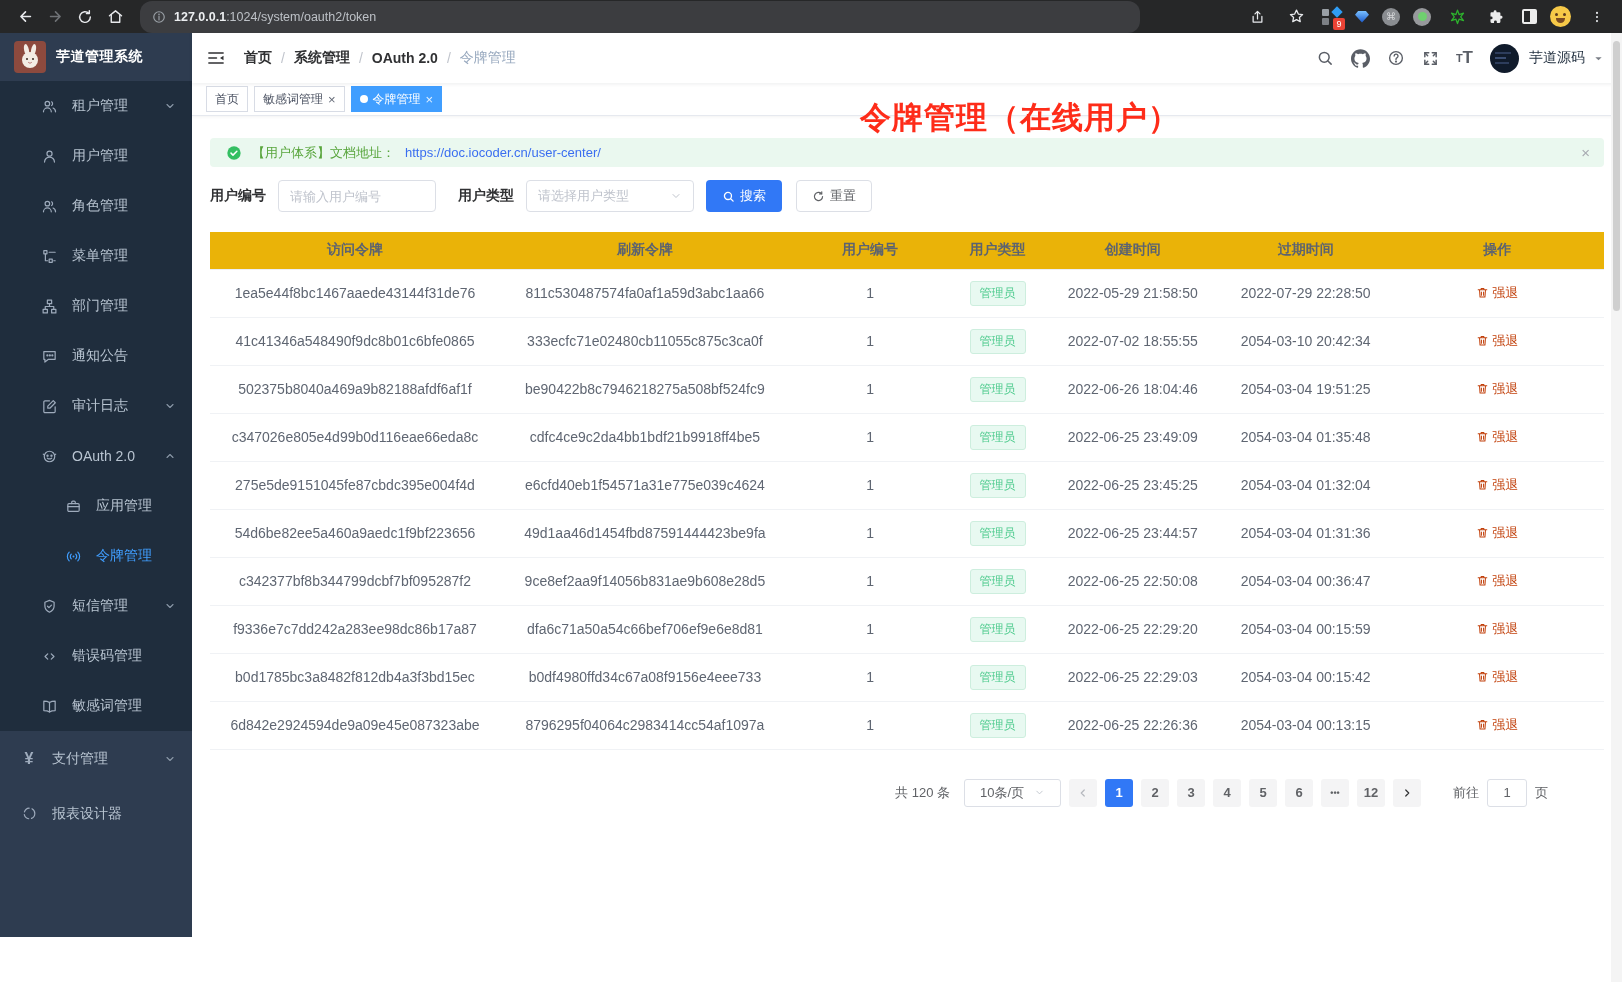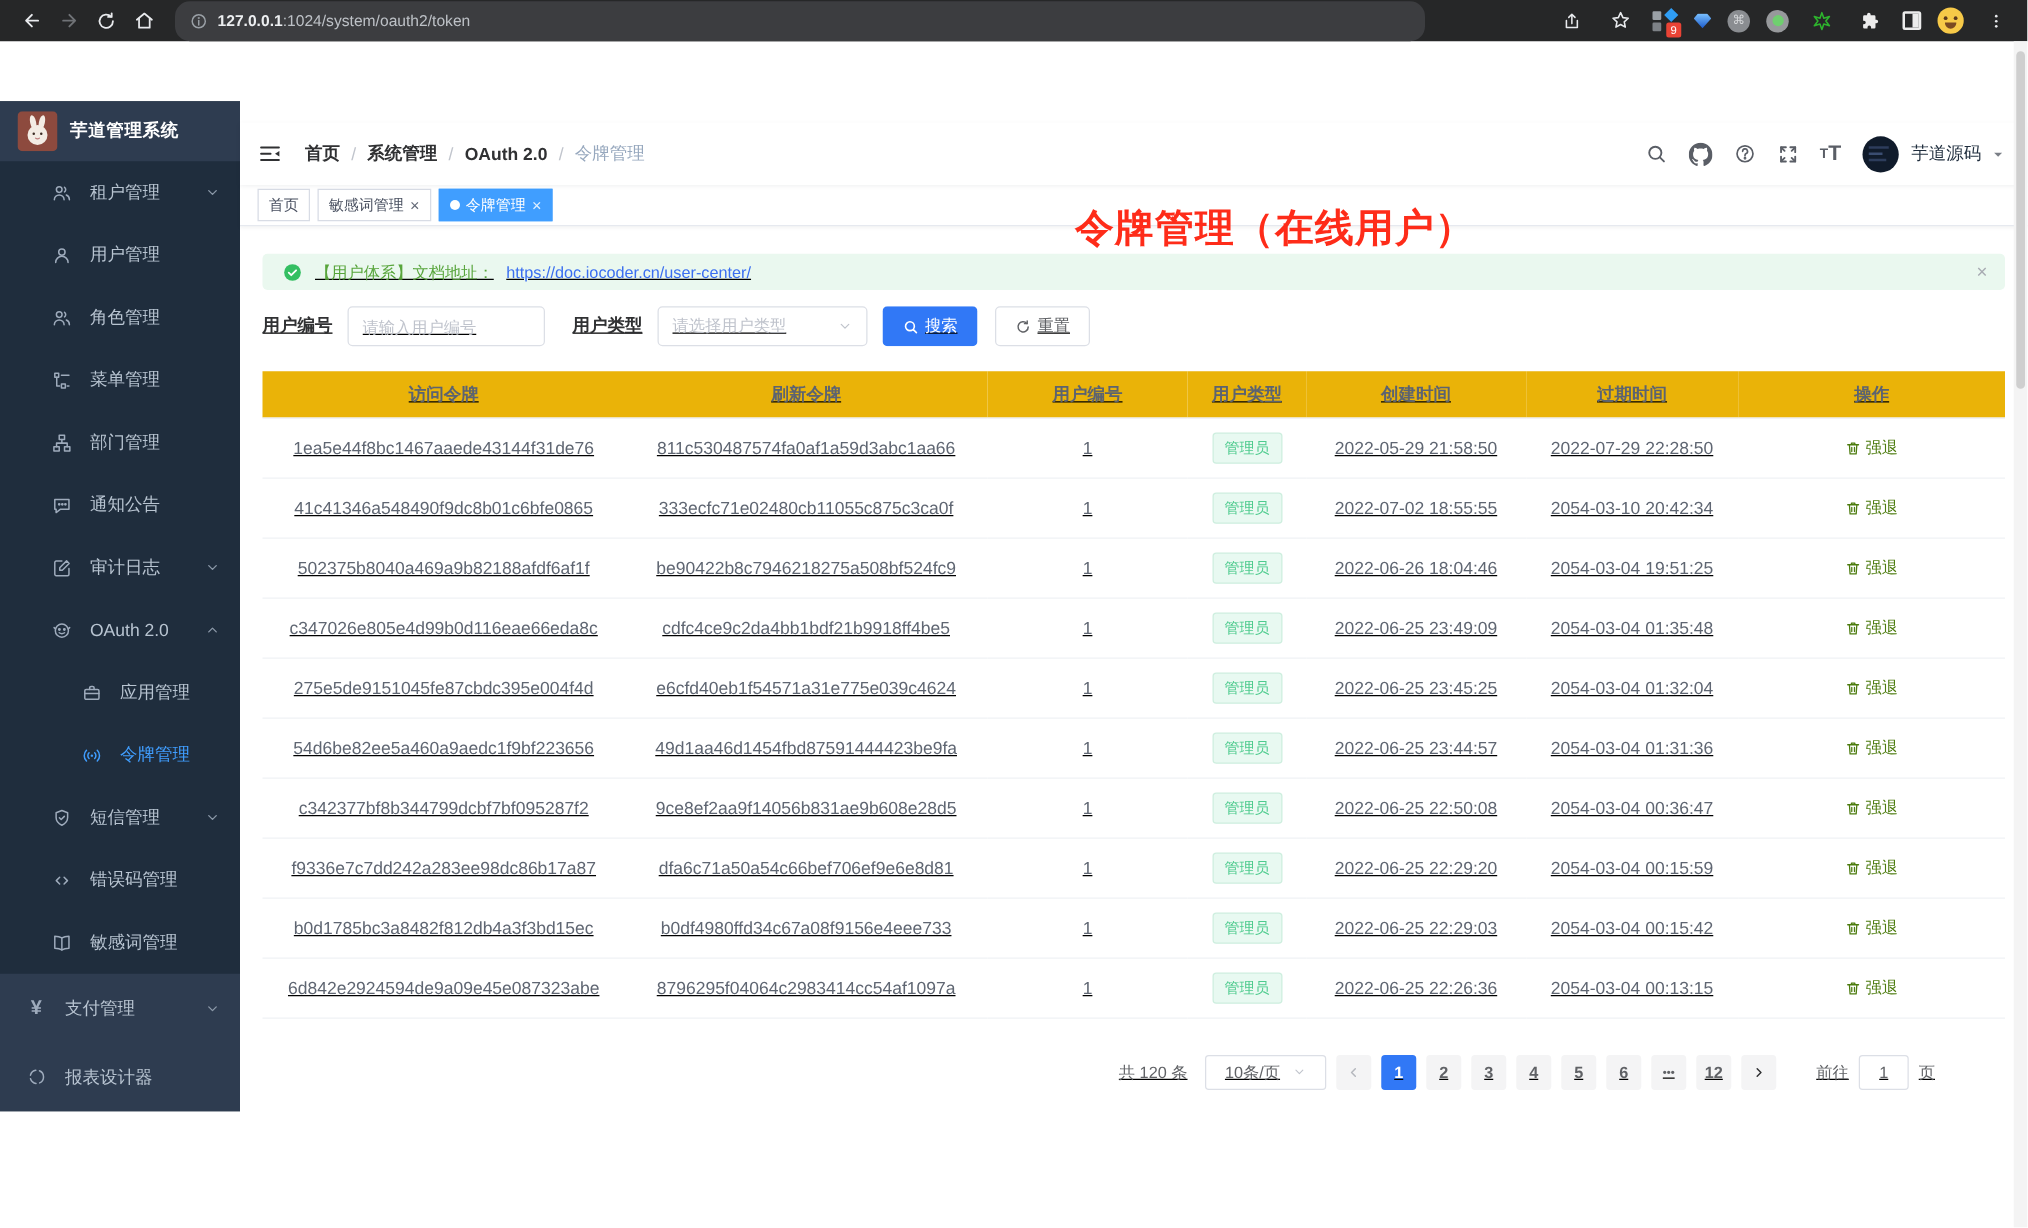--- a/index.html
+++ b/index.html
@@ -26,21 +26,21 @@
   .half-square { width:15px; height:15px; border:2px solid #ececec; border-radius:2px; position:relative; }
   .half-square::after { content:""; position:absolute; right:0; top:0; width:45%; height:100%; background:#ececec; }
   .emoji-avatar { width:21px; height:21px; border-radius:50%; background:#f6c948; position:relative; }
   .emoji-avatar i { position:absolute; width:3px; height:3px; background:#5c3a1e; border-radius:50%; top:7px; }
   .emoji-avatar i.l { left:5px; } .emoji-avatar i.r { right:5px; }
   .emoji-avatar u { position:absolute; left:6px; right:6px; bottom:4px; height:5px; background:#7a4a22; border-radius:0 0 5px 5px; }
   .scroll-strip { position:absolute; right:0; top:33px; width:11px; height:949px; background:#f4f4f4; z-index:40; }
   .scroll-thumb { position:absolute; left:2px; top:8px; width:7px; height:270px; border-radius:4px; background:#cfcfcf; }
 
   
-  .app { display:flex; height:904px;align-items:center; }
+  .app { display:flex; height:904px; }
   .sidebar { width:192px; flex-shrink:0; background:#1f2d3d; display:flex; flex-direction:column; }
   .logo-bar { height:48px; background:#2e3c50; display:flex; align-items:center; padding-left:14px; gap:10px; flex-shrink:0; }
   .logo-title { color:#fff; font-size:14px; font-weight:700; letter-spacing:.5px; }
   .menu { flex:0 0 auto; }
   .menu-item { height:50px; display:flex; align-items:center; padding-left:40px; padding-right:14px; font-size:14px; color:#b8c4d1; position:relative; cursor:pointer; }
   .menu-item .mi-icon { width:18px; height:18px; margin-right:14px; display:flex; align-items:center; justify-content:center; color:#9eabbc; flex-shrink:0; }
   .menu-item.sub { padding-left:64px; }
   .menu-item.active { color:#409eff; }
   .menu-item.active .mi-icon { color:#409eff; }
   .chev { position:absolute; right:16px; color:#8b98a8; display:flex; }
@@ -70,21 +70,21 @@
   
   .tags-bar { height:33px; display:flex; align-items:center; padding:0 14px; gap:6px; background:#fff; border-bottom:1px solid #e6e9ef; box-shadow:0 1px 3px rgba(0,0,0,.05); position:relative; z-index:4; }
   .tag { height:26px; display:inline-flex; align-items:center; gap:5px; padding:0 8px; background:#fff; border:1px solid #d8dce5; color:#495060; font-size:12px; cursor:pointer; }
   .tag .dot { width:8px; height:8px; border-radius:50%; background:#fff; }
   .tag .tclose { font-size:13px; line-height:1; opacity:.85; cursor:pointer; }
   .tag.active { background:#409eff; border-color:#409eff; color:#fff; }
 
   .annotation { position:absolute; left:668px; top:64px; z-index:30; color:#fe2c19; font-size:31px; font-weight:700; white-space:nowrap; letter-spacing:1px; }
 
   
-  .content { padding:22px 18px 0;text-decoration:underline; }
+  .content { padding:22px 18px 0; }
   .alert { height:29px; background:#eaf8ef; border-radius:4px; display:flex; align-items:center; padding:0 16px; gap:10px; position:relative; }
   .alert-check { display:flex; }
   .alert-text { font-size:13px; color:#58a53c; }
   .alert-link { font-size:13px; color:#3a6ef0; text-decoration:none; cursor:pointer; }
   .alert-close { position:absolute; right:14px; color:#a8abb2; font-size:15px; cursor:pointer; line-height:1; }
 
   .search-form { display:flex; align-items:center; margin-top:13px; }
   .s-label { font-size:14px; font-weight:700; color:#303133; margin-right:12px; }
   .s-input { width:158px; height:32px; border:1px solid #dcdfe6; border-radius:4px; padding:0 11px; font-size:13px; color:#606266; outline:none; font-family:inherit; }
   .s-input::placeholder { color:#bfc3cc; }
@@ -92,21 +92,21 @@
   .s-select .sel-chev { color:#c0c4cc; display:flex; }
   .gap { width:22px; }
   .btn { height:32px; border-radius:4px; font-size:13px; display:inline-flex; align-items:center; gap:5px; padding:0 15px; cursor:pointer; border:1px solid transparent; font-family:inherit; }
   .btn-primary { background:#3178f6; color:#fff; }
   .btn-plain { background:#fff; border-color:#dcdfe6; color:#606266; margin-left:14px; }
 
   table.data-table { width:100%; border-collapse:collapse; margin-top:20px; table-layout:fixed; }
   .data-table th { height:37px; background:#eab308; font-size:14px; font-weight:700; color:#5c6370; text-align:center; border-bottom:1px solid #ebeef5; }
   .data-table td { height:48px; font-size:14px; color:#5f6672; text-align:center; border-bottom:1px solid #f0f2f5; white-space:nowrap; overflow:hidden; }
   .badge-success { display:inline-block; padding:3px 9px; font-size:12px; color:#4ecb8e; background:#e8f9f1; border:1px solid #cdeede; border-radius:3px; }
-  .kick-link { color:#4d7c0f; font-size:13px; display:inline-flex; align-items:center; gap:3px; cursor:pointer; }
+  .kick-link { color:#c2410c; font-size:13px; display:inline-flex; align-items:center; gap:3px; cursor:pointer; }
 
   .pagination { margin-top:29px; display:flex; justify-content:flex-end; align-items:center; gap:8px; padding-right:56px; font-size:13px; color:#606266; }
   .pg-total { margin-right:6px; }
   .pg-size { width:97px; height:28px; border:1px solid #dcdfe6; border-radius:3px; display:flex; align-items:center; justify-content:center; gap:10px; color:#606266; cursor:pointer; }
   .pg-size .sel-chev { color:#c0c4cc; display:flex; }
   .pg-btn { min-width:28px; height:28px; border-radius:3px; background:#f4f4f5; display:inline-flex; align-items:center; justify-content:center; font-size:13px; font-weight:700; color:#606266; cursor:pointer; padding:0 4px; }
   .pg-btn.arrow { color:#303133; }
   .pg-btn.disabled { color:#b4b7bd; cursor:default; }
   .pg-btn.active { background:#3178f6; color:#fff; }
   .pg-goto { display:flex; align-items:center; gap:8px; margin-left:24px; }

